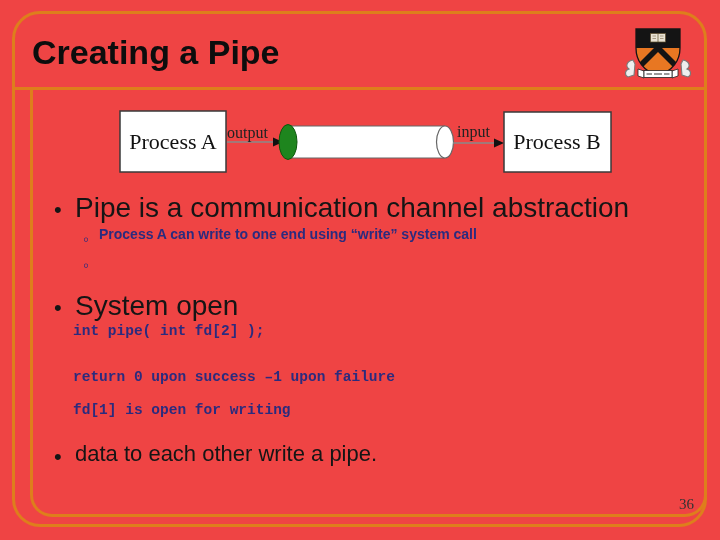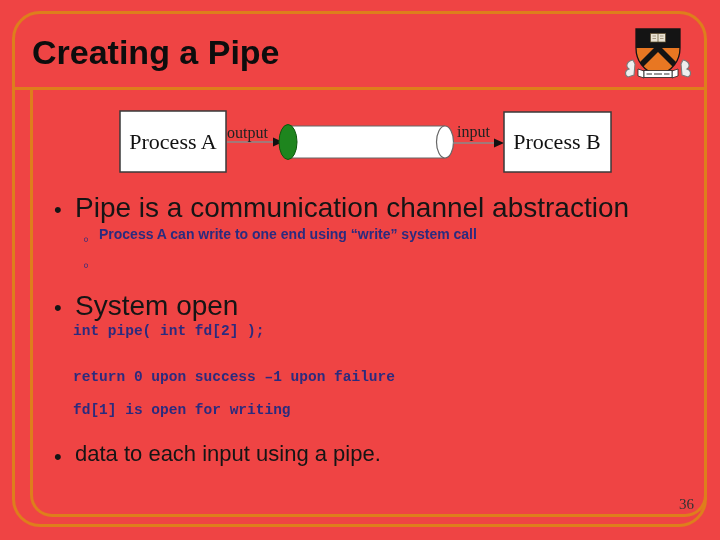--- a/index.html
+++ b/index.html
@@ -108,18 +108,18 @@
 
   <span class="marker-main" style="left:54px;top:297px;">•</span>
   <div class="bullet-main" style="left:75px;top:291px;">System open</div>
 
   <div class="code-line" style="top:323px;">int pipe( int fd[2] );</div>
   <div class="code-line" style="top:369px;">return 0 upon success –1 upon failure</div>
   <div class="code-line" style="top:402px;">fd[1] is open for writing</div>
 
   <span class="marker-main" style="left:54px;top:446px;">•</span>
   <div class="b3-block">
-    <div>data to each input using a pipe.</div>
+    <div>data to each other write a pipe.</div>
   </div>
 
   <div class="pagenum">36</div>
 
 </div>
 
 </body></html>

